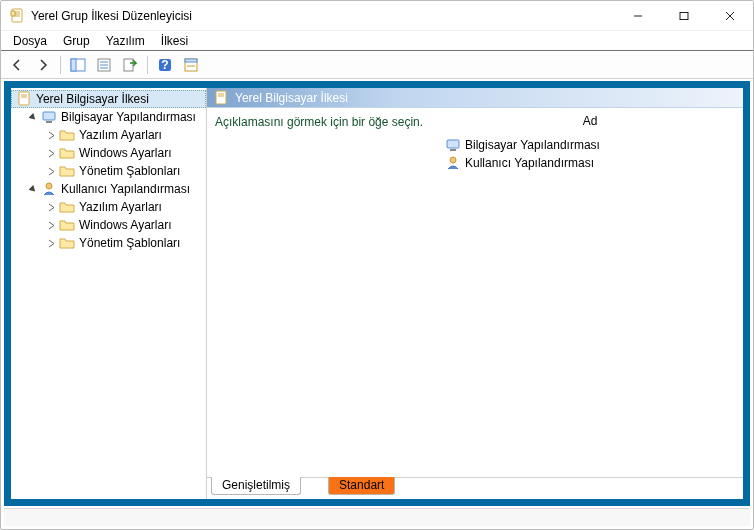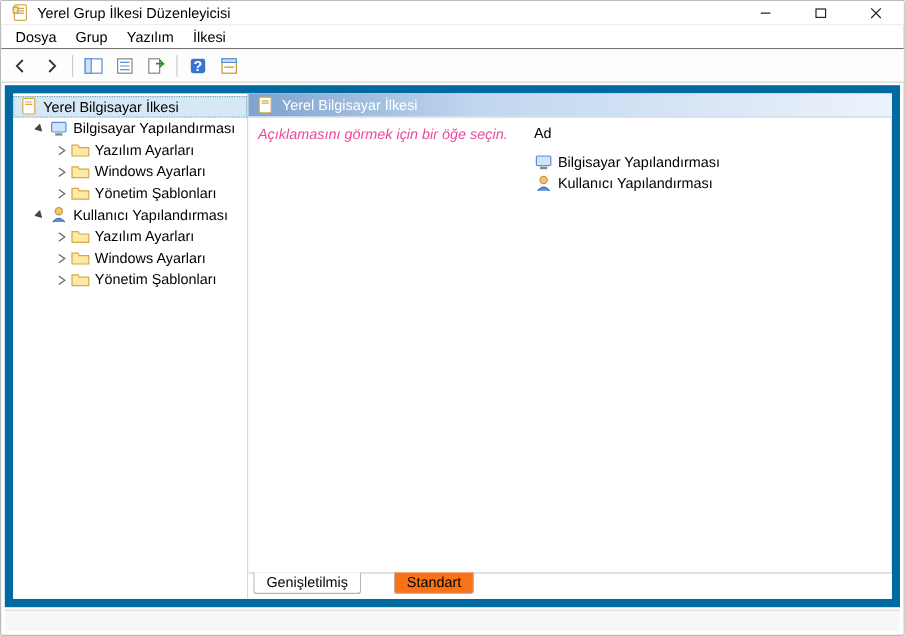--- a/index.html
+++ b/index.html
@@ -1,20 +1,20 @@
 <!DOCTYPE html>
 <html><head>
 <meta charset="utf-8">
 <style>
   * { box-sizing: border-box; font-family: "Segoe UI", Tahoma, sans-serif; font-size: 12px; }
   body { margin: 0; padding: 0; background: #fff; }
   .window { width: 754px; height: 530px; background: #fff; border: 1px solid #bbb; border-radius: 2px; display: flex; flex-direction: column; box-shadow: 0 2px 8px rgba(0,0,0,0.15); }
   
   
-  .titlebar { height: 20px; display: flex; align-items: center; padding: 0 0 0 8px; background: #fff; border-bottom: 1px solid #eee; }
+  .titlebar { height: 30px; display: flex; align-items: center; padding: 0 0 0 8px; background: #fff; border-bottom: 1px solid #eee; }
   .titlebar .title-icon { width: 16px; height: 16px; margin-right: 6px; }
   .titlebar .title-text { flex: 1; color: #000; }
   .titlebar .winbtns { display: flex; height: 100%; }
   .titlebar .winbtn { width: 46px; height: 100%; display: flex; align-items: center; justify-content: center; color: #555; }
 
   
   .menubar { height: 20px; display: flex; align-items: center; padding: 2px 4px; border-bottom: 1px solid #737373; }
   .menubar .menu-item { padding: 2px 8px; color: #000; }
 
   
@@ -38,22 +38,22 @@
   .indent-1 { padding-left: 16px; }
   .indent-2 { padding-left: 34px; }
 
   
   .rhead { height: 20px; background: linear-gradient(to right, #7da2ce 0%, #c0d6ef 35%, #edf3fb 100%); display: flex; align-items: center; padding: 0 6px; color: #fff; border-bottom: 1px solid #c3d3e6; }
   .rhead .rhead-icon { width: 16px; height: 16px; margin-right: 6px; }
   .rhead .rhead-text { color: #fff; font-weight: normal; }
   
   
   .rbody { flex: 1; display: flex; padding: 6px 8px; gap: 18px; min-height: 0; }
-  .desc-pane { width: 210px; color: #ec4899; line-height: 1.4; font-style: italic; }
-  .list-pane { flex: 1; }
+  .desc-pane { width: 210px; color: #14532d; line-height: 1.4; }
+  .list-pane { flex: 1; text-align: center; }
   .list-col-header { color: #000; margin-bottom: 8px; padding-left: 2px; }
   .list-item { display: flex; align-items: center; height: 18px; padding: 0 2px; }
   .list-item .li-icon { width: 16px; height: 16px; margin-right: 4px; display: flex; align-items: center; justify-content: center; }
   .list-item .li-text { color: #000; }
 
   
   .tabs { height: 22px; display: flex; align-items: flex-start; padding-left: 4px; border-top: 1px solid #d0d0d0; background: #fff; gap: 28px; }
   .tab { height: 18px; padding: 1px 10px; border: 1px solid #b5b5b5; border-top: none; background: #fff; color: #000; position: relative; top: -1px; border-bottom-left-radius: 3px; border-bottom-right-radius: 3px; margin-right: -1px; }
   .tab.active { background: #fff; z-index: 2; }
   .tab.inactive { background: #f97316; }

